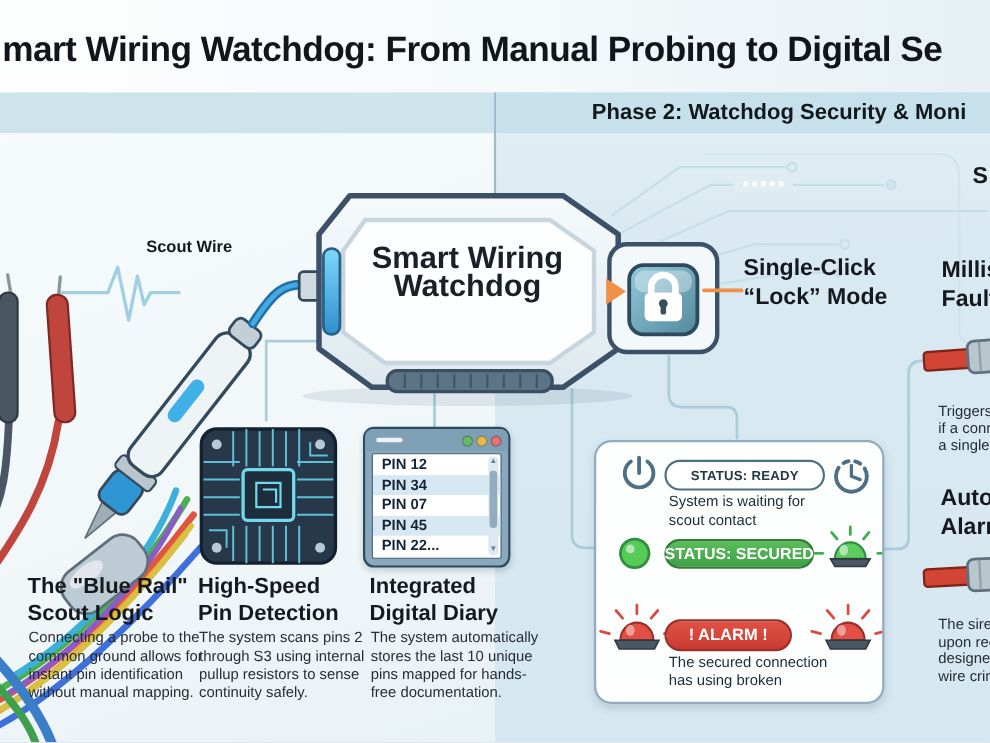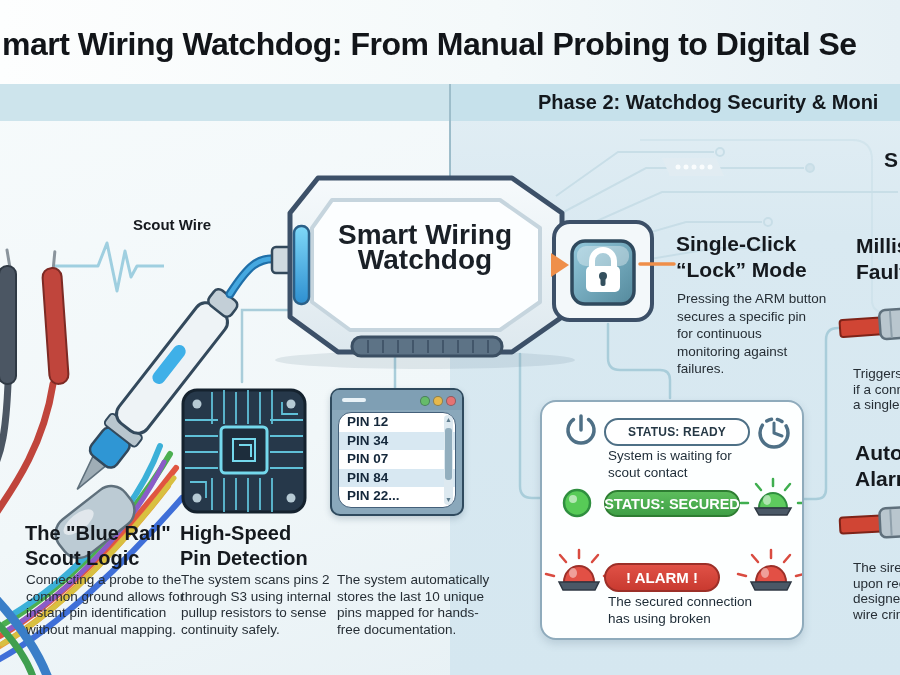--- a/index.html
+++ b/index.html
@@ -42,21 +42,21 @@
   
   #diary{left:330px;top:388px;width:130px;height:124px;background:#8aa8bb;
     border:2.5px solid #2f4a5e;border-radius:10px;box-shadow:0 3px 6px rgba(60,90,110,.25);}
   #diary-titlebar{left:0;top:0;width:100%;height:20px;background:#7f9fb4;border-radius:7px 7px 0 0;}
   #diary-dash{left:10px;top:8px;width:24px;height:3.5px;background:#e9f2f7;border-radius:2px;}
   .win-dot{top:6px;width:8px;height:8px;border-radius:50%;border:1px solid rgba(40,60,70,.45);}
   #dot-green{right:32px;background:#66bb6a;}
   #dot-yellow{right:19px;background:#e6b84c;}
   #dot-red{right:6px;background:#e57373;}
   #diary-list{left:6px;top:22px;width:116px;height:94px;background:#ffffff;
-    border:1.5px solid #44607a;border-radius:13px;overflow:hidden;}
+    border:1.5px solid #44607a;border-radius:2px;overflow:hidden;}
   .pin-row{width:100%;height:18.6px;font-size:13.5px;font-weight:700;color:#14273a;
     line-height:18.6px;padding-left:8px;box-sizing:border-box;}
   .pin-alt{background:#d8e8f2;}
   #diary-scroll{right:2px;top:2px;width:9px;height:90px;background:#dde9f0;border-radius:4px;}
   #diary-thumb{left:1px;top:13px;width:7px;height:52px;background:#92aebe;border-radius:3px;}
   .scroll-arrow{left:0;width:9px;text-align:center;font-size:7px;color:#5f7d8e;line-height:8px;}
   
   #status-panel{left:540px;top:400px;width:260px;height:236px;background:#fdffff;
     border:2.5px solid #8fabbc;border-radius:16px;box-shadow:0 4px 8px rgba(60,90,110,.18);}
   .pill{display:flex;align-items:center;justify-content:center;border-radius:16px;
@@ -257,25 +257,20 @@
   <div class="abs band-text" id="phase2-text">Phase 2: Watchdog Security &amp; Moni</div>
   <div class="abs" id="scout-wire-label">Scout Wire</div>
 
   <div class="abs" id="device-title">
     <span>Smart Wiring</span><br>
     <span>Watchdog</span>
   </div>
 
   <div class="abs h2 ml" id="lock-heading">Single-Click
 “Lock” Mode</div>
-  <div class="abs body-sm ml" id="lock-body">Pressing the ARM button
-secures a specific pin
-for continuous
-monitoring against
-failures.</div>
 
   <div class="abs" id="frag-s">S</div>
   <div class="abs h2 ml" id="fault-heading">Millis
 Fault</div>
   <div class="abs body-sm ml" id="fault-body">Triggers a
 if a conne
 a single r</div>
   <div class="abs h2 ml" id="alarm-heading">Auto-
 Alarm</div>
   <div class="abs body-sm ml" id="alarm-body">The siren
@@ -288,37 +283,39 @@
   <div class="abs body-sm ml feat-b" id="feat1-b">Connecting a probe to the
 common ground allows for
 instant pin identification
 without manual mapping.</div>
   <div class="abs h2 ml feat-h" id="feat2-h">High-Speed
 Pin Detection</div>
   <div class="abs body-sm ml feat-b" id="feat2-b">The system scans pins 2
 through S3 using internal
 pullup resistors to sense
 continuity safely.</div>
+  <div class="abs h2 ml feat-h" id="feat3-h">Integrated
+Digital Diary</div>
   <div class="abs body-sm ml feat-b" id="feat3-b">The system automatically
 stores the last 10 unique
 pins mapped for hands-
 free documentation.</div>
 
   <div class="abs" id="diary">
     <div class="abs" id="diary-titlebar">
       <div class="abs" id="diary-dash"></div>
       <div class="abs win-dot" id="dot-green"></div>
       <div class="abs win-dot" id="dot-yellow"></div>
       <div class="abs win-dot" id="dot-red"></div>
     </div>
     <div class="abs" id="diary-list">
       <div class="pin-row">PIN 12</div>
       <div class="pin-row pin-alt">PIN 34</div>
       <div class="pin-row">PIN 07</div>
-      <div class="pin-row pin-alt">PIN 84</div>
+      <div class="pin-row pin-alt">PIN 45</div>
       <div class="pin-row">PIN 22...</div>
       <div class="abs" id="diary-scroll">
         <div class="abs scroll-arrow" style="top:1px">▲</div>
         <div class="abs" id="diary-thumb"></div>
         <div class="abs scroll-arrow" style="bottom:1px">▼</div>
       </div>
     </div>
   </div>
 
   <div class="abs" id="status-panel">

